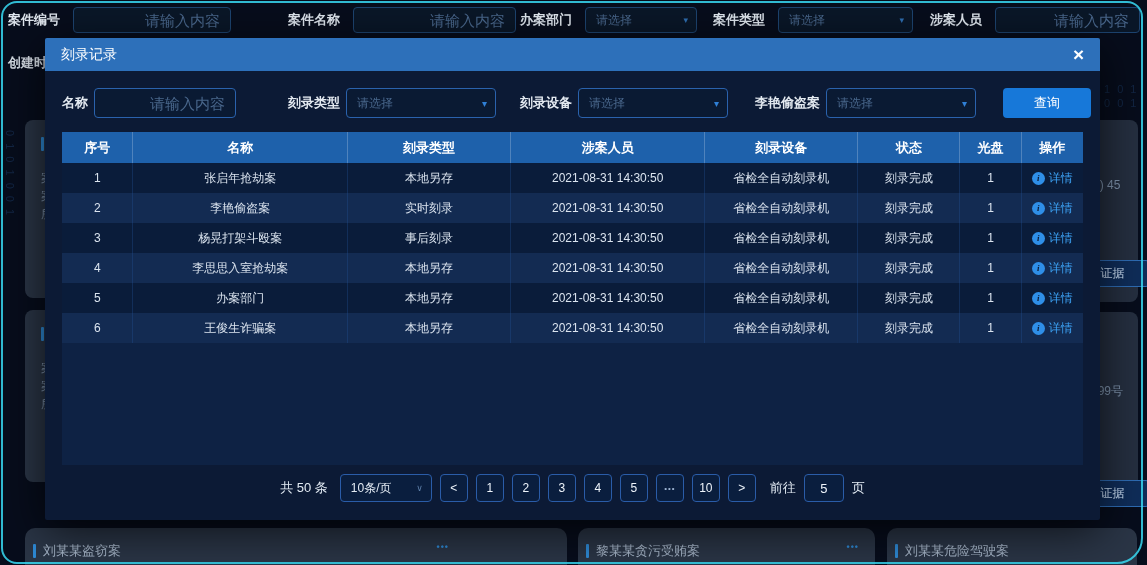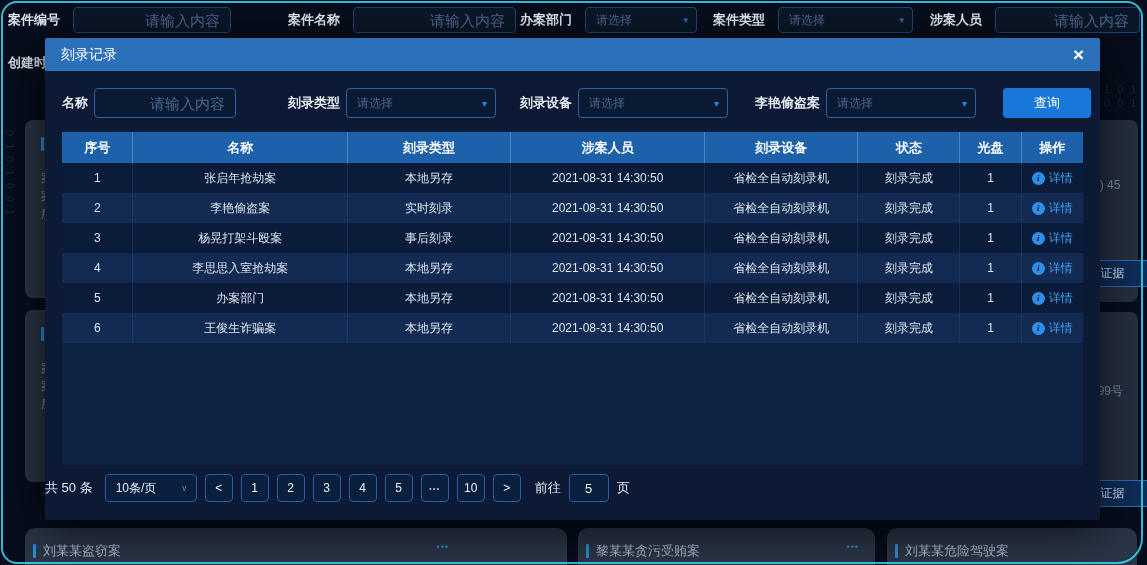--- a/index.html
+++ b/index.html
@@ -133,21 +133,21 @@
   .tbl-empty { width:100%; height:122px; background:#0e2244; }
   .detail-link { display:flex; align-items:center; gap:4px; color:#3da2f5; font-size:12px; cursor:pointer; }
   .info-ic {
     width:13px; height:13px; border-radius:50%; background:#2f8fe8; color:#0c1a35;
     font-size:9px; font-weight:bold; display:flex; align-items:center; justify-content:center;
     font-family:"Liberation Serif",serif; font-style:italic;
   }
   
   .pagination {
     position:absolute; left:0; top:435px; width:1055px; height:30px;
-    display:flex; align-items:center; justify-content:flex-start; gap:8px;
+    display:flex; align-items:center; justify-content:center; gap:8px;
   }
   .pg-total { font-size:13px; color:#e2eaf3; margin-right:4px; }
   .pg-size {
     position:relative; width:92px; height:28px; background:#0a1e3e;
     border:1px solid #2a5ca8; border-radius:4px; display:flex; align-items:center;
     padding:0 10px; font-size:12px; color:#e2eaf3; cursor:pointer;
   }
   .pg-size .caret { color:#5d7fa8; font-size:9px; }
   .pg-btn {
     min-width:28px; height:28px; background:#0a1e3e; border:1px solid #2a5ca8;

